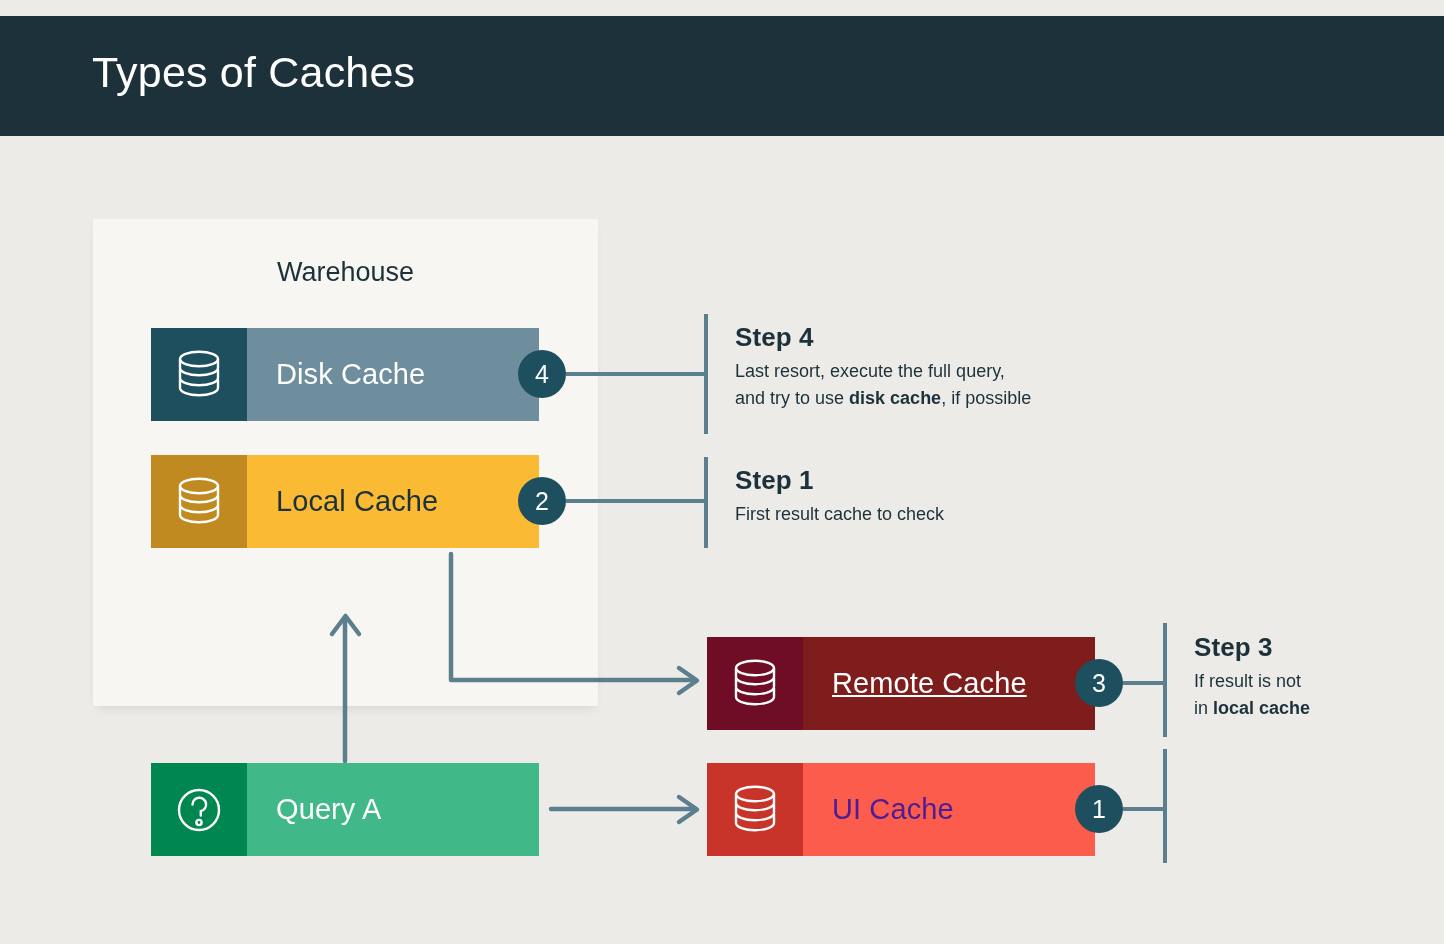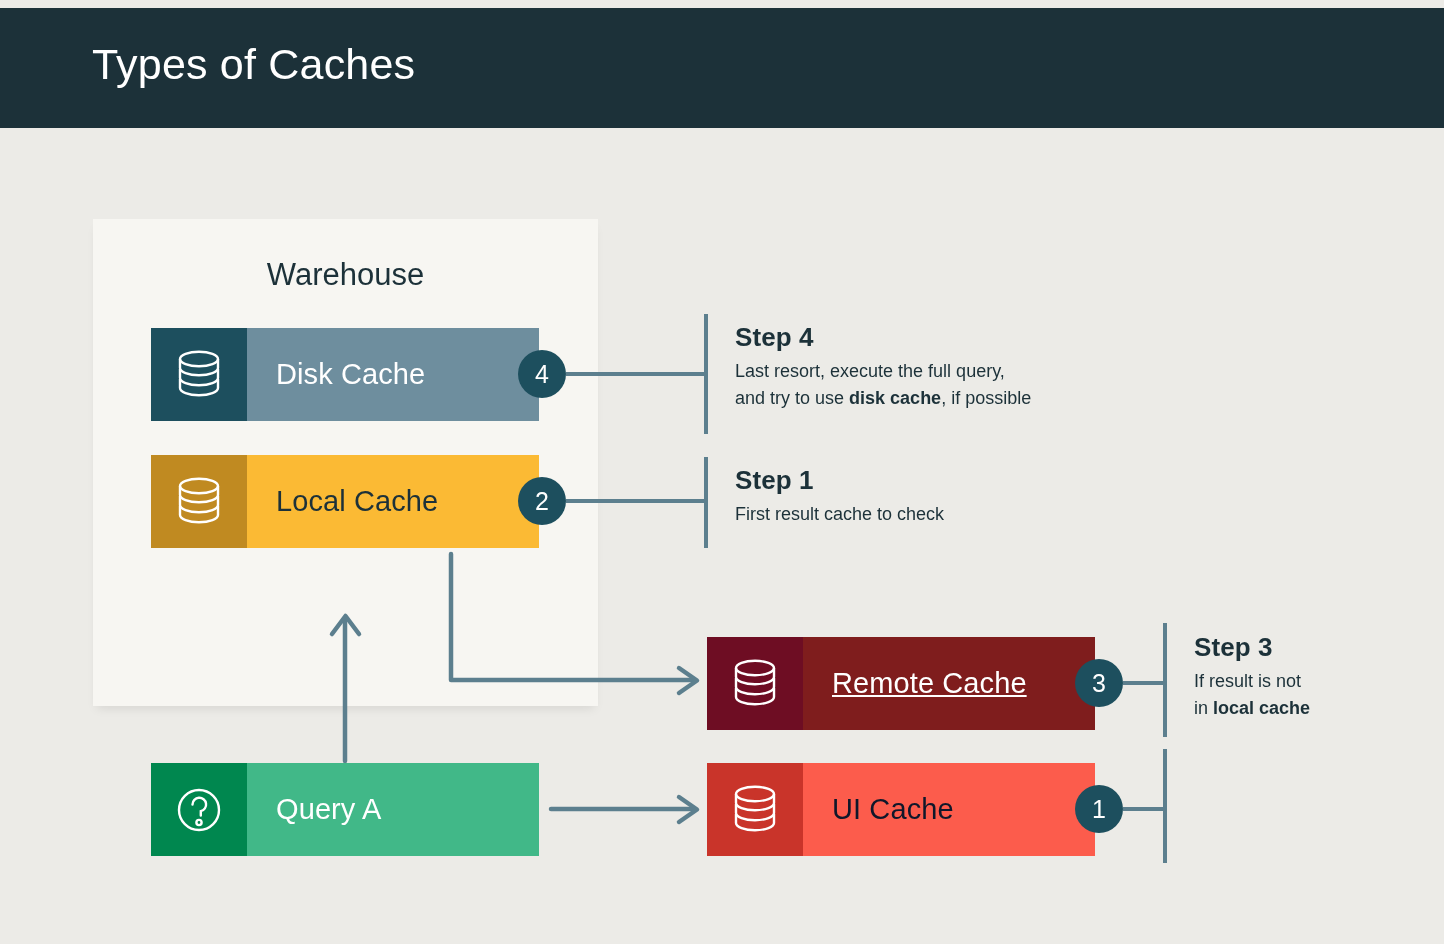--- a/index.html
+++ b/index.html
@@ -9,21 +9,21 @@
     height: 944px;
     background: #ECEBE7;
     font-family: "Liberation Sans", sans-serif;
     overflow: hidden;
     position: relative;
   }
 
   
   .header {
     position: absolute;
-    left: 0; top: 8px;
+    left: 0; top: 16px;
     width: 1444px;
     height: 120px;
     background: #1C3139;
   }
   .header-title {
     position: absolute;
     left: 92px;
     top: 32px;
     font-size: 43px;
     font-weight: 400;
@@ -49,21 +49,21 @@
     height: 487px;
     background: #F7F6F2;
     box-shadow: 0 6px 10px -4px rgba(0,0,0,0.10);
   }
   .warehouse-label {
     position: absolute;
     left: 0;
     top: 38px;
     width: 505px;
     text-align: center;
-    font-size: 31px;
+    font-size: 27px;
     color: #1C3139;
     font-weight: 400;
   }
 
   
   .bar {
     position: absolute;
     display: flex;
     align-items: center;
     height: 93px;
@@ -93,21 +93,21 @@
   .bar-local     { left: 151px; top: 335px; width: 388px; }
   .bar-local .bar-icon { background: #C08A21; }
   .bar-local .bar-body { background: #FBBA34; color: #1C3139; }
 
   .bar-remote    { left: 707px; top: 517px; width: 388px; }
   .bar-remote .bar-icon { background: #6E0D23; }
   .bar-remote .bar-body { background: #7f1d1d; color: #FFFFFF; text-decoration: underline; }
 
   .bar-ui        { left: 707px; top: 643px; width: 388px; }
   .bar-ui .bar-icon { background: #C9342A; }
-  .bar-ui .bar-body { background: #FC5C4C; color: #0f172a; }
+  .bar-ui .bar-body { background: #FC5C4C; color: #4c1d95; }
 
   .bar-query     { left: 151px; top: 643px; width: 388px; align-items: center; }
   .bar-query .bar-icon { background: #00874F; }
   .bar-query .bar-body { background: #41B888; color: #FFFFFF; }
 
   
   .badge {
     position: absolute;
     width: 48px;
     height: 48px;

